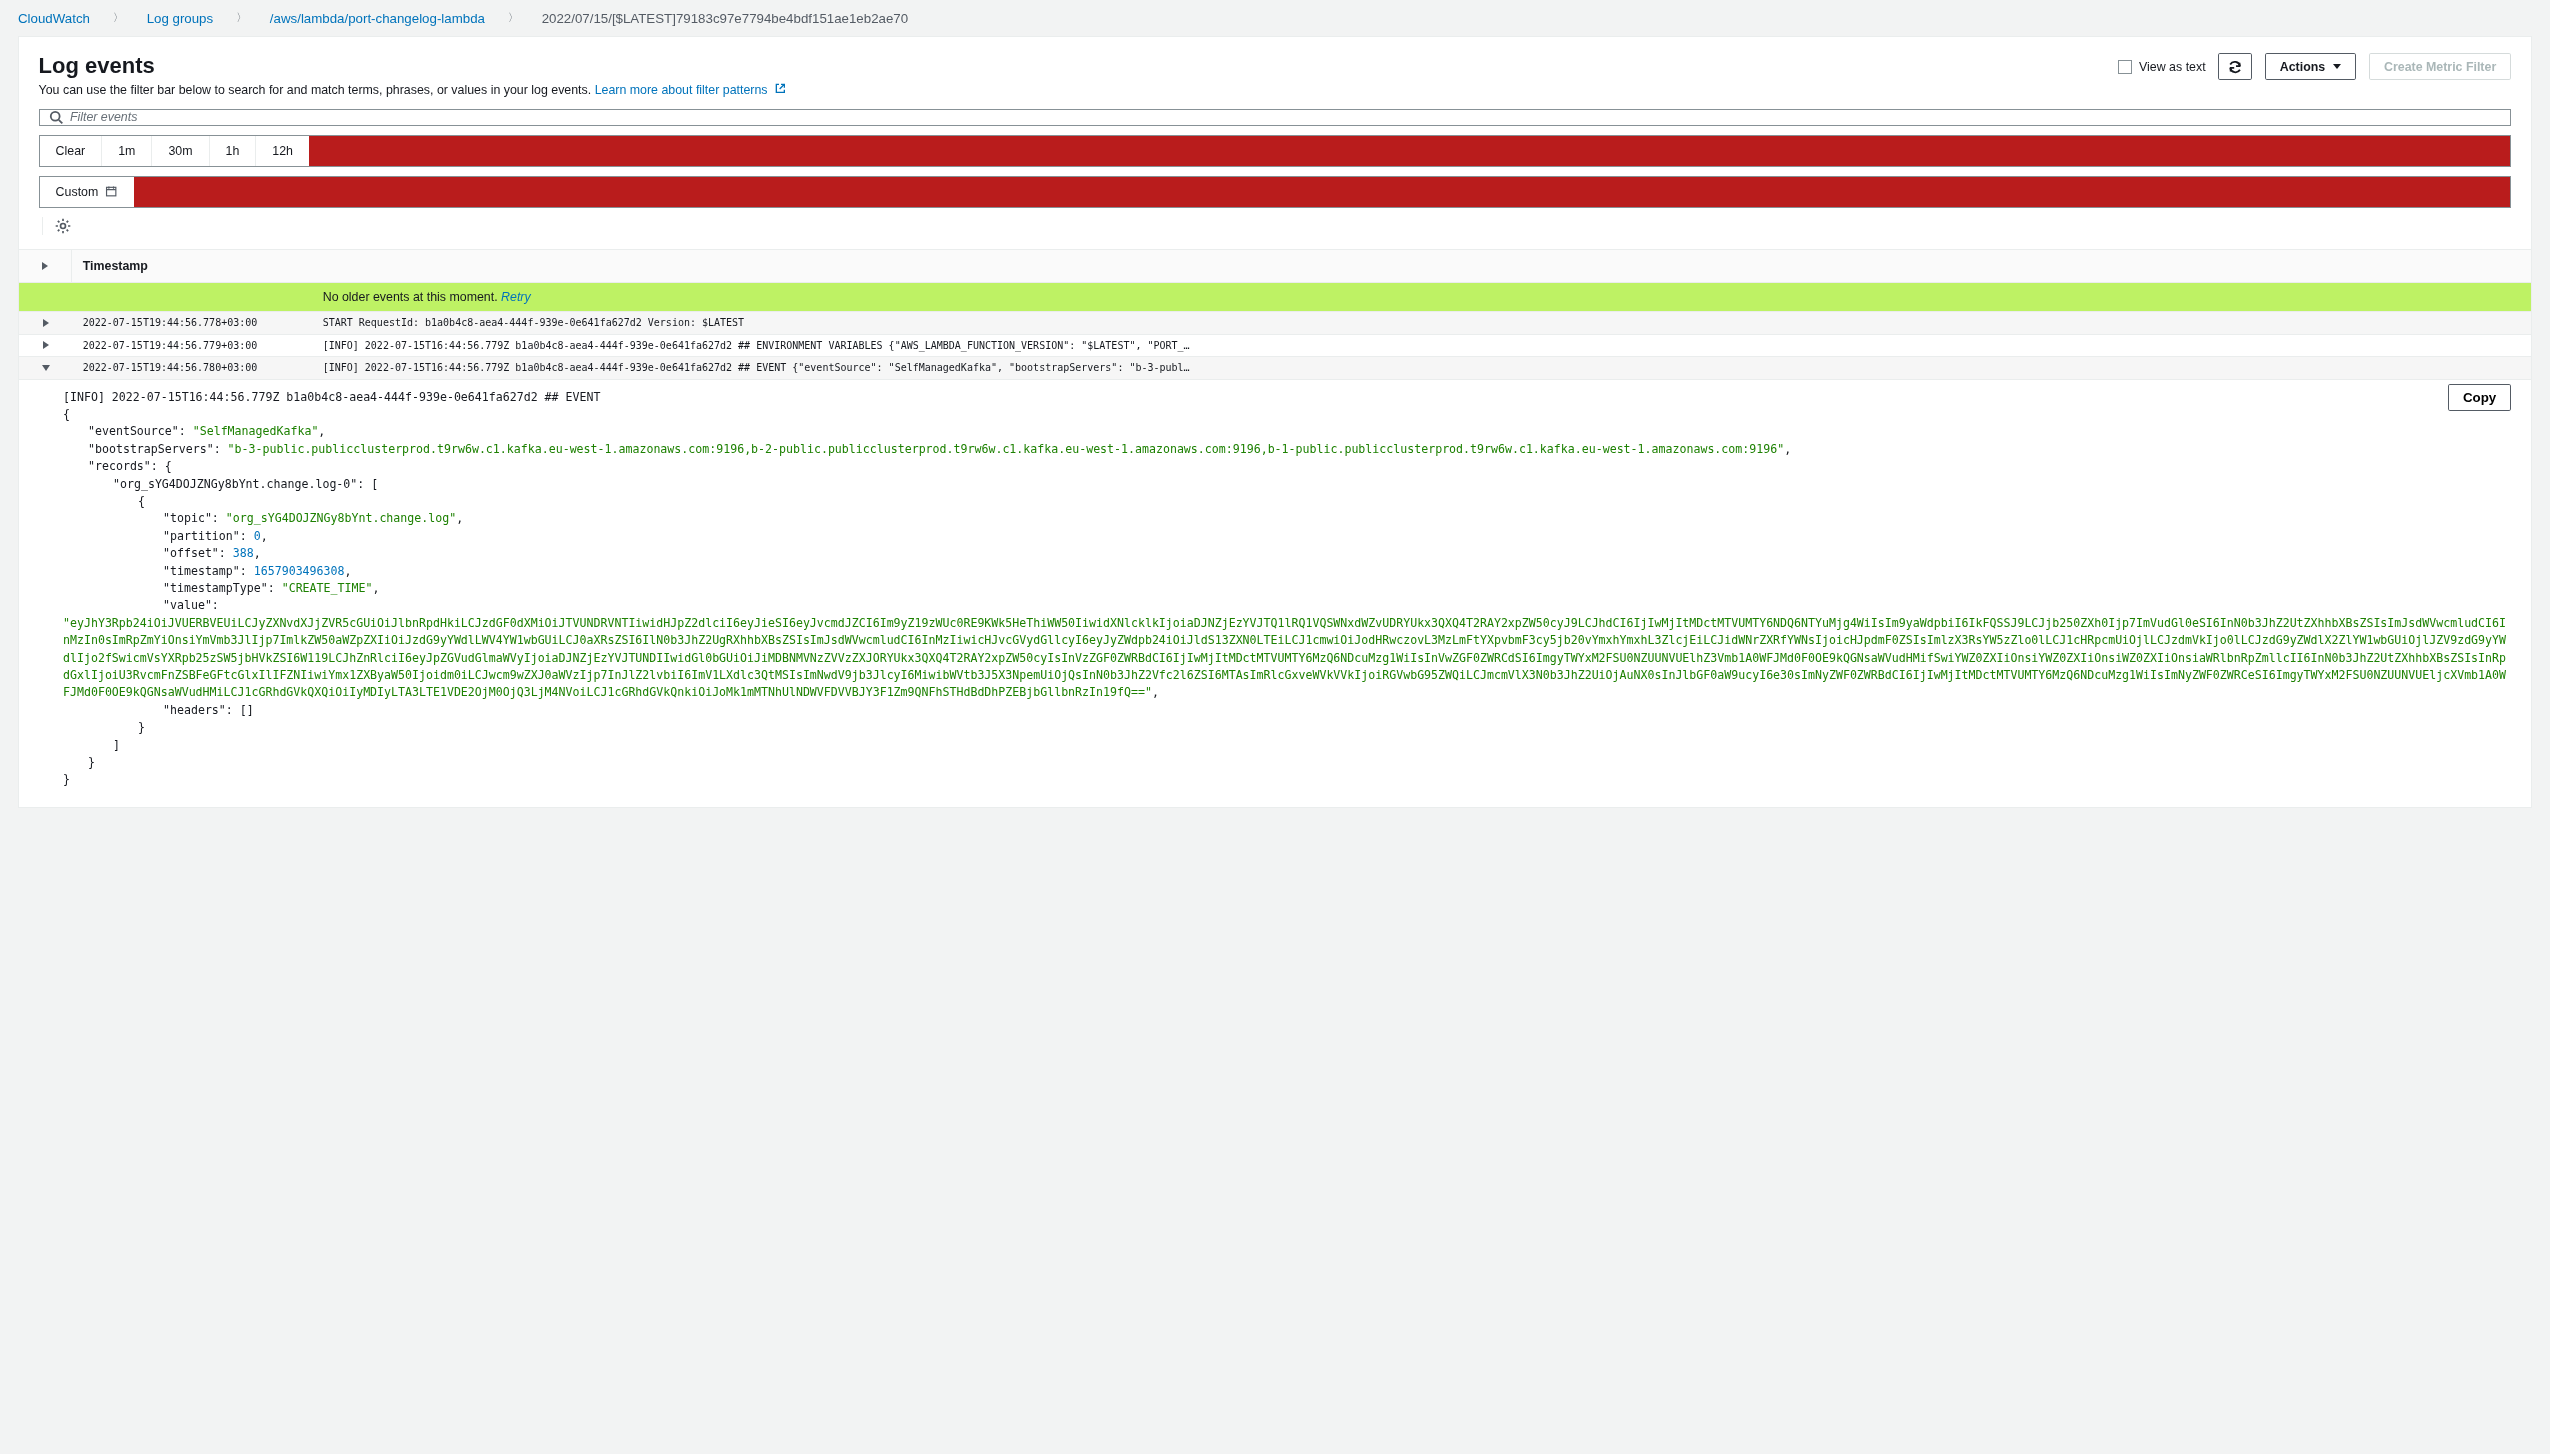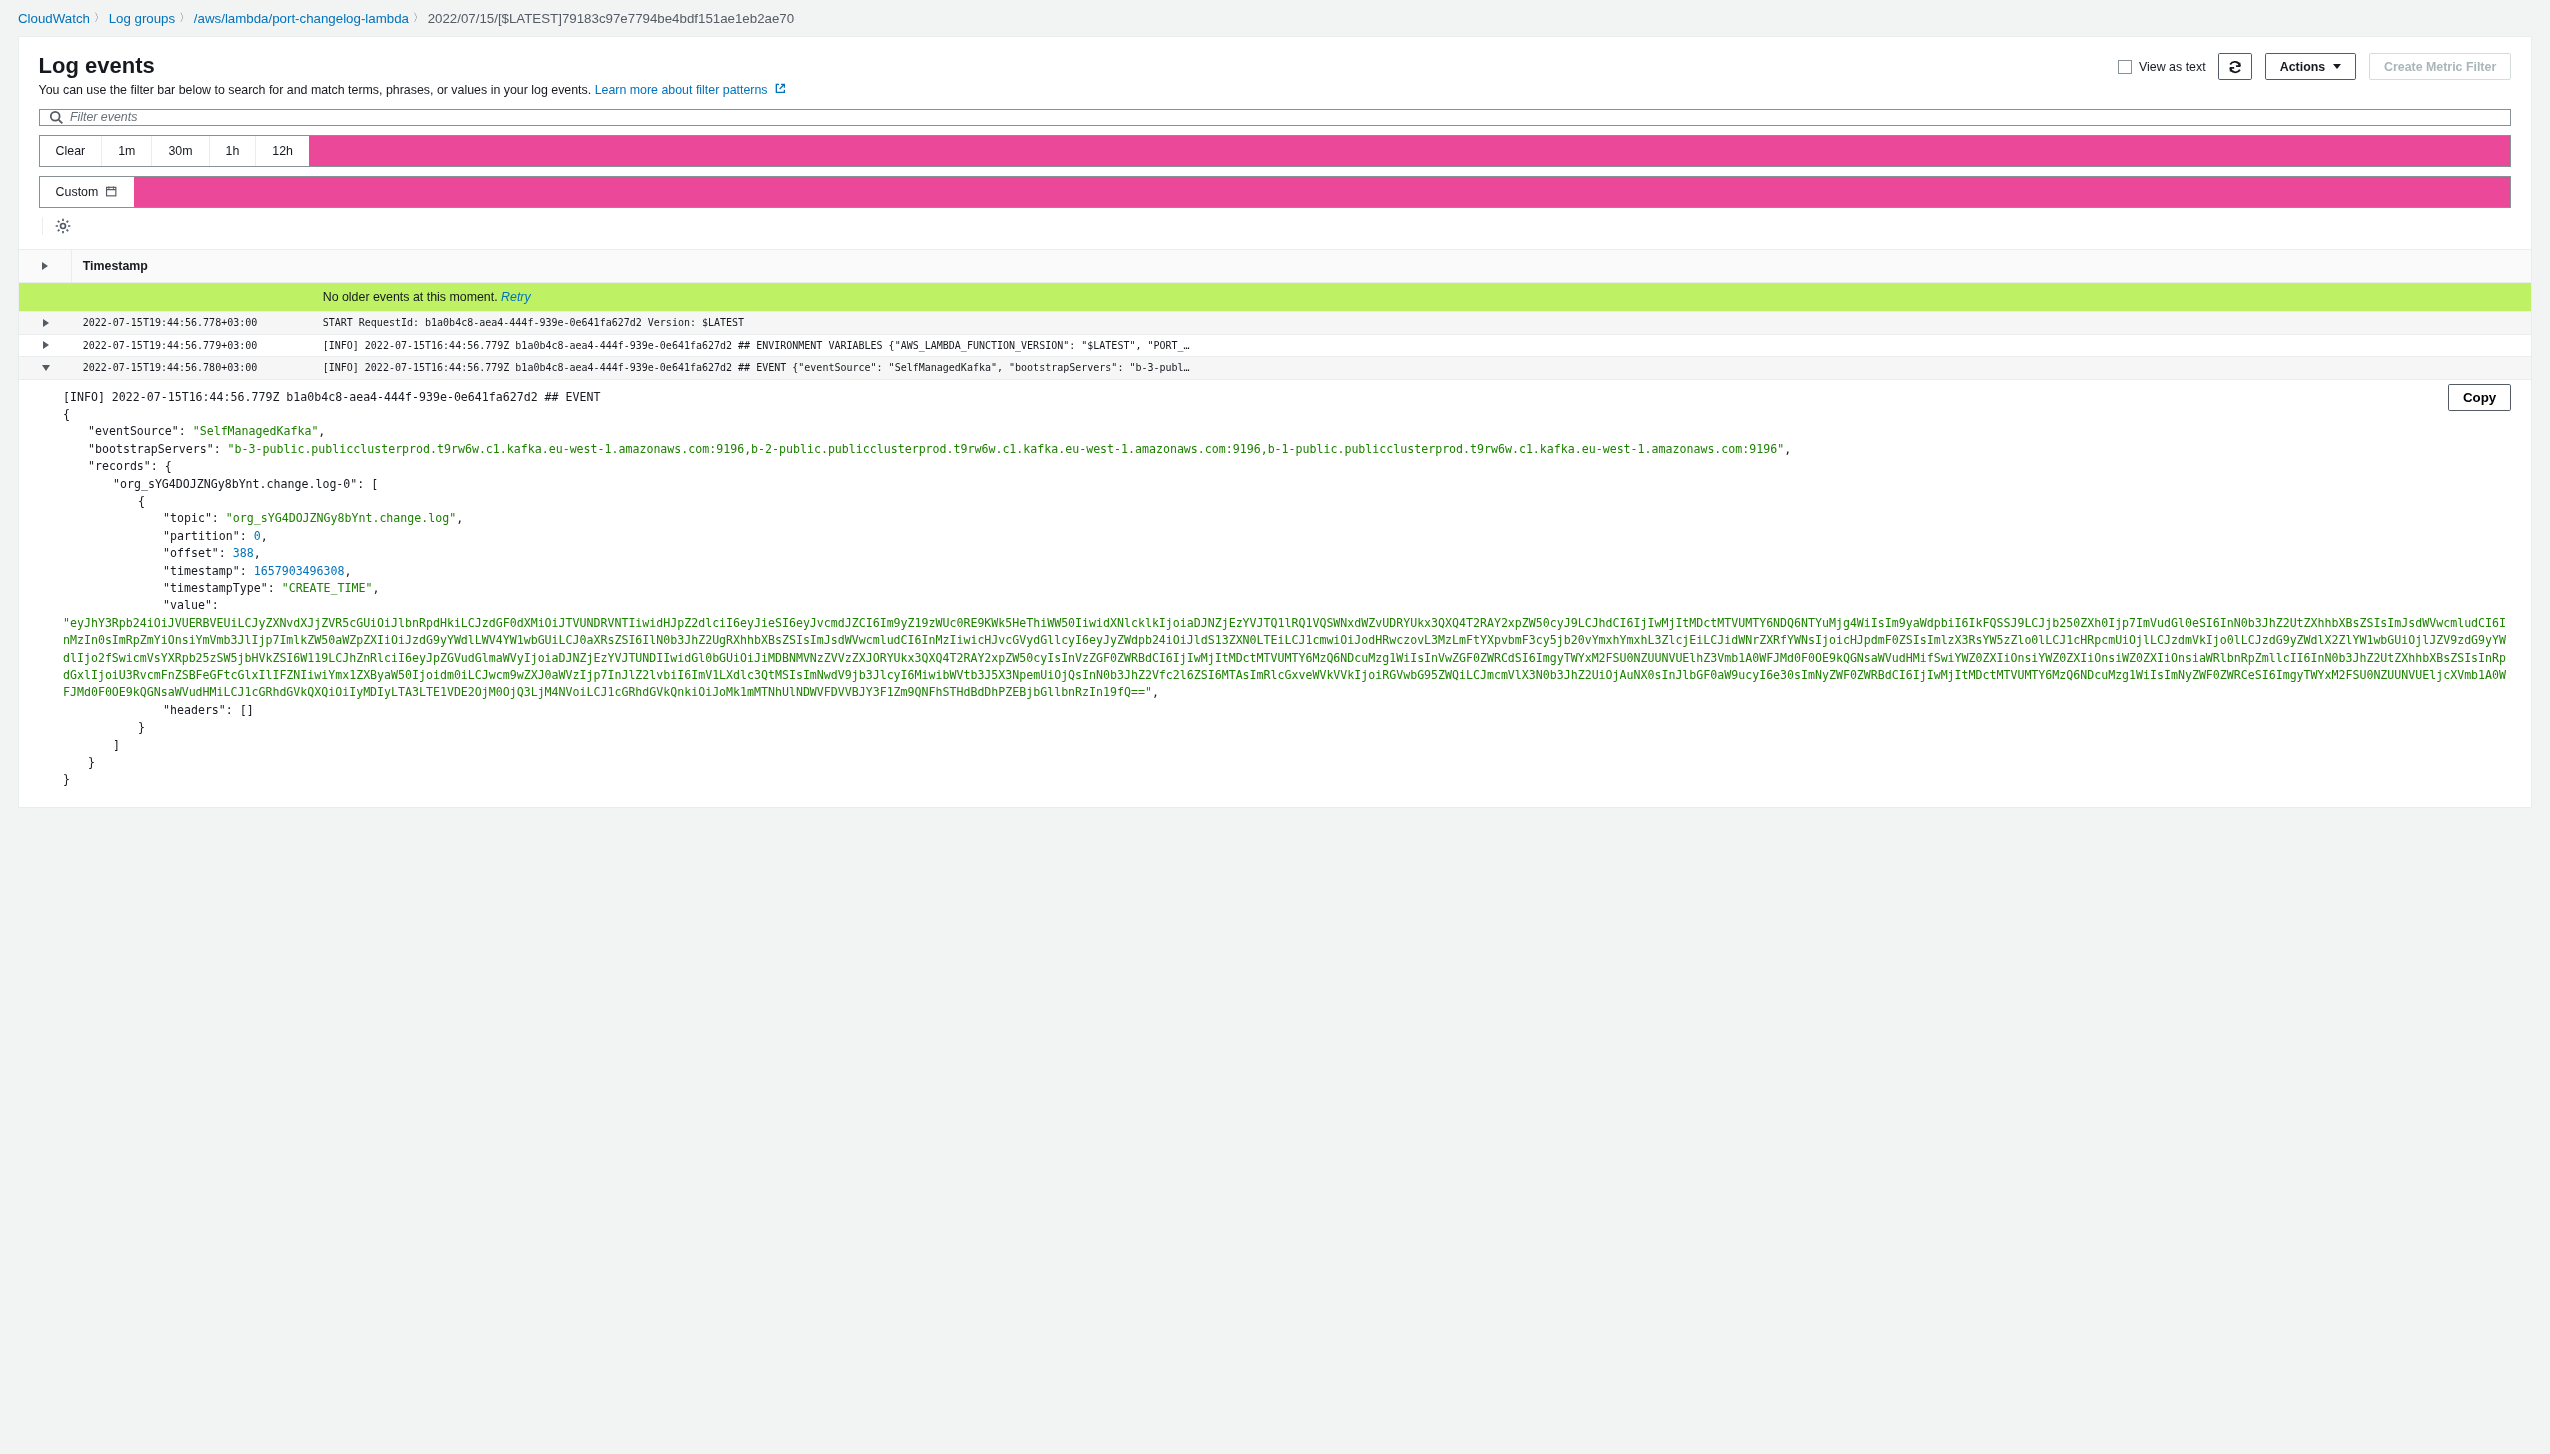--- a/index.html
+++ b/index.html
@@ -5,21 +5,21 @@
   * { box-sizing: border-box; margin: 0; padding: 0; }
   body {
     font-family: "Amazon Ember", "Helvetica Neue", Arial, sans-serif;
     background: #f2f3f3;
     color: #16191f;
     font-size: 12.4px;
   }
   .breadcrumb {
     display: flex;
     align-items: center;
-    gap: 4px;
+    gap: 23px;
     padding: 10.7px 18px;
     font-size: 13.3px;
   }
   .breadcrumb a { color: #0073bb; text-decoration: none; cursor: pointer; }
   .breadcrumb .sep { color: #687078; font-size: 10.7px; }
   .breadcrumb .current { color: #545b64; }
 
   .panel {
     background: #fff;
     border: 0.9px solid #eaeded;
@@ -95,21 +95,21 @@
     font-size: 12.4px;
     font-style: italic;
     color: #687078;
   }
   .search-wrap input::placeholder { font-style: italic; color: #687078; }
 
   .time-group, .custom-group {
     display: flex;
     align-items: stretch;
     border: 0.9px solid #879196;
-    background: #ec4899;
+    background: #b91c1c;
     height: 32px;
   }
   .tbtn {
     background: #fff;
     border: none;
     border-right: 0.9px solid #eaeded;
     padding: 0 16px;
     font-size: 12.4px;
     cursor: pointer;
     color: #16191f;

